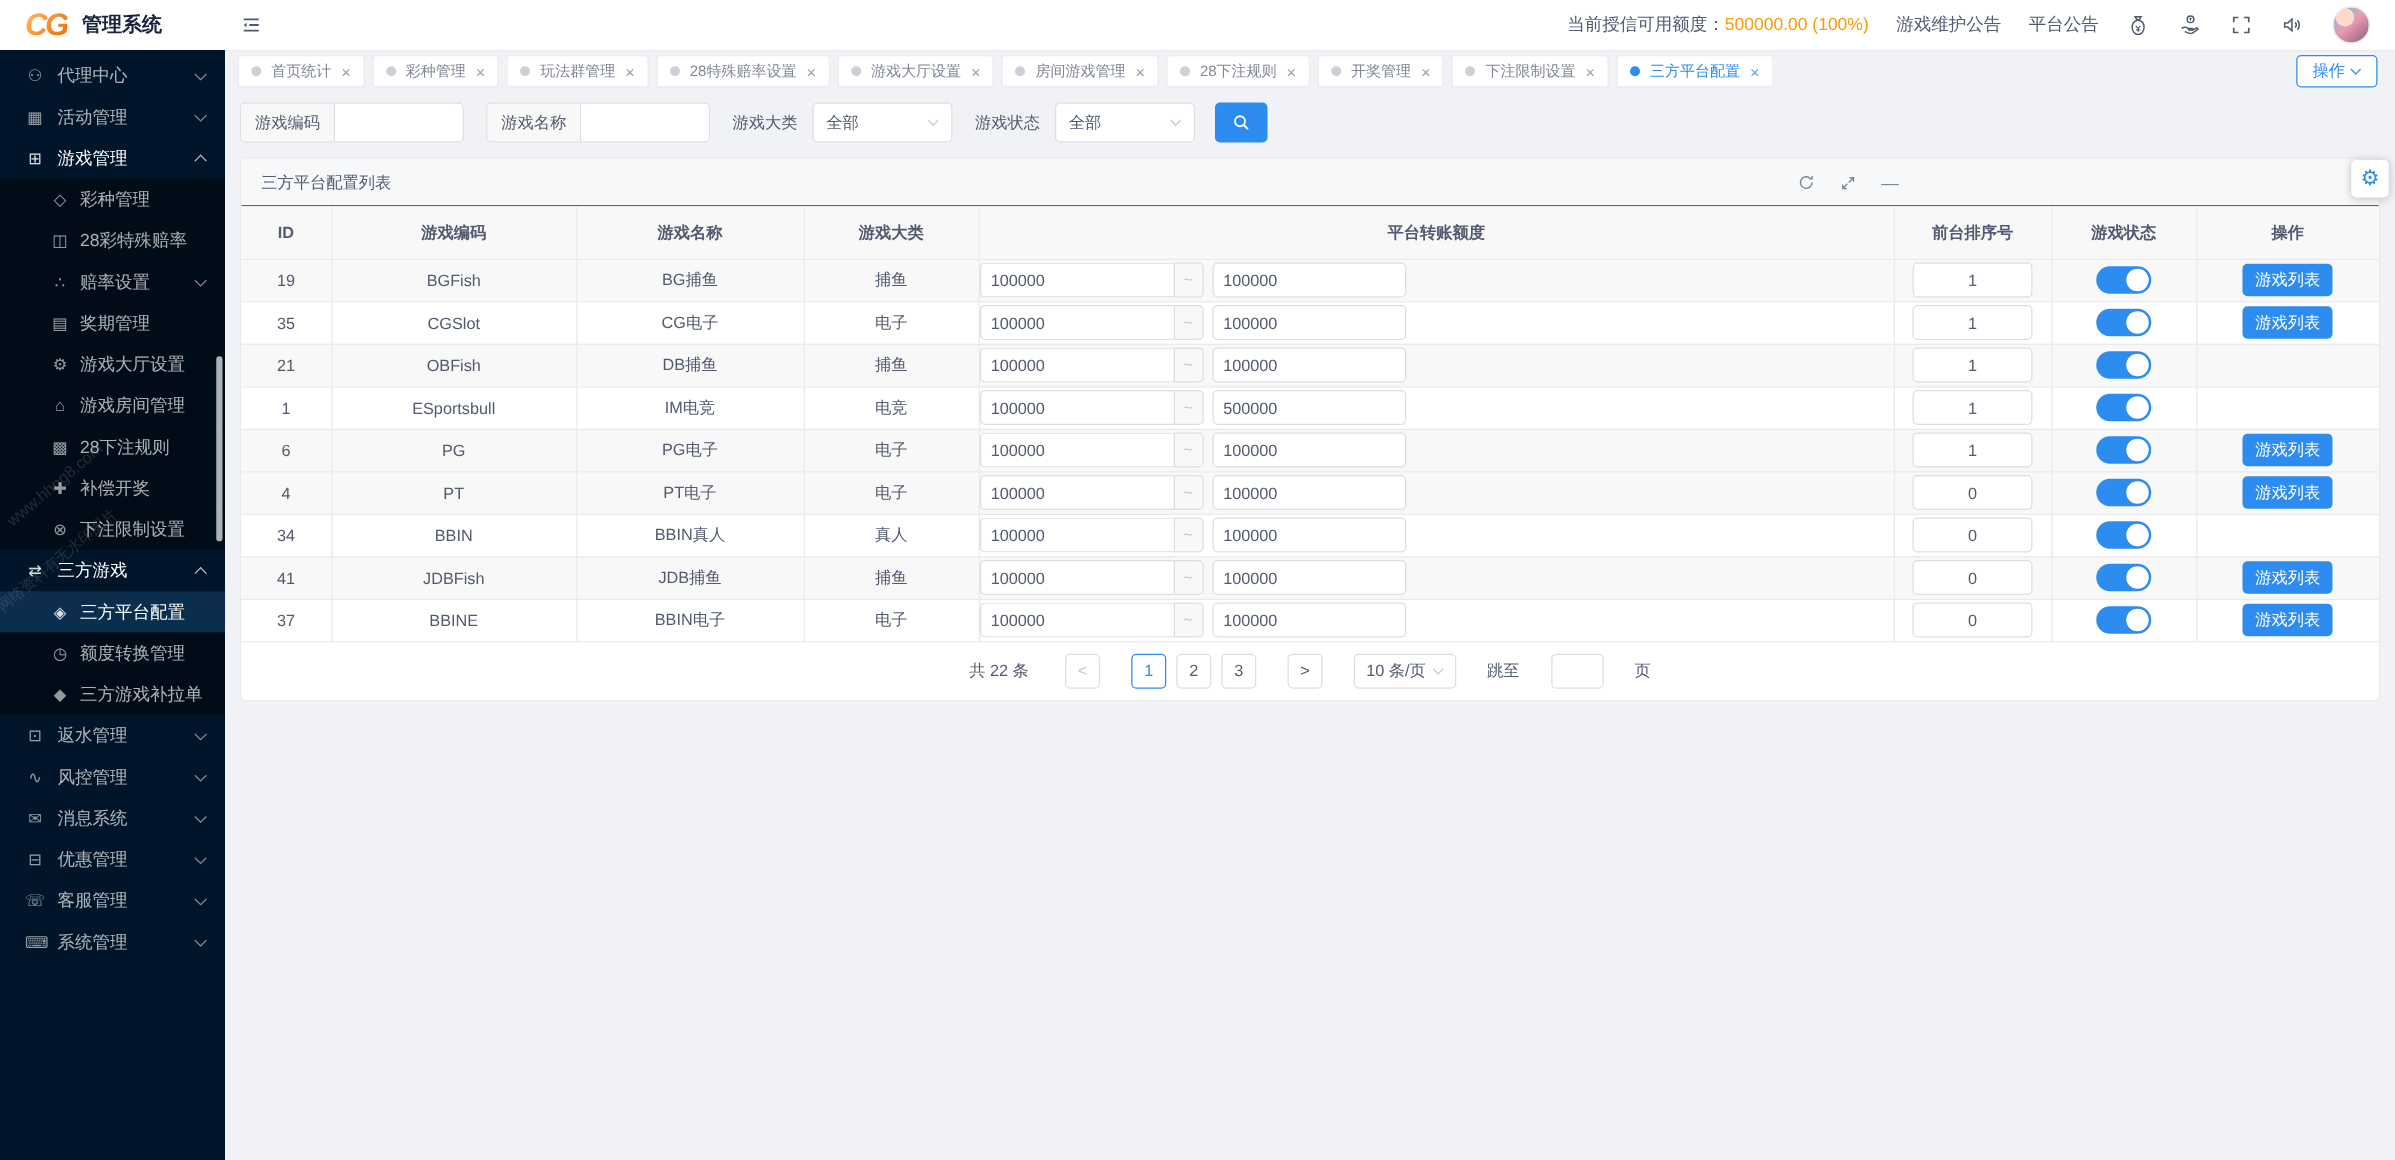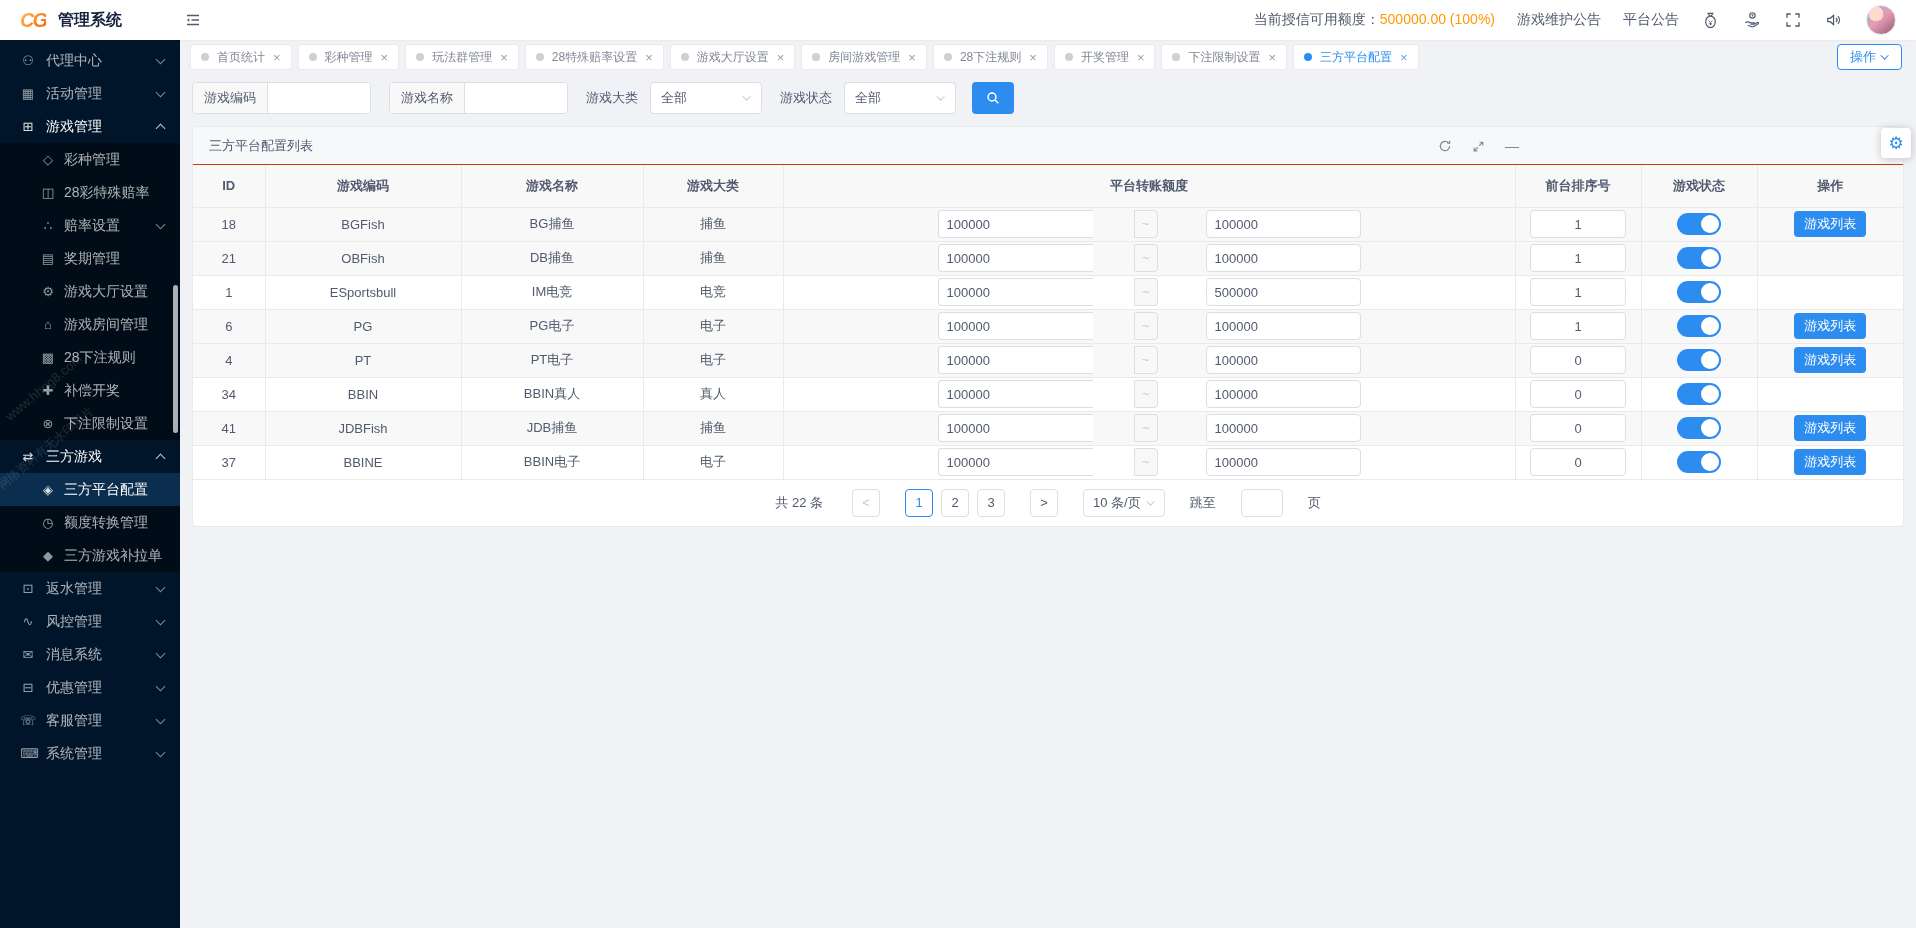--- a/index.html
+++ b/index.html
@@ -9,21 +9,21 @@
     font-family:"Liberation Sans","DejaVu Sans",sans-serif;
     background:#f0f2f5; color:#515a6e; font-size:13px;
   }
   
   .topbar {
     position:absolute; top:0; left:0; width:1916px; height:40px; background:#fff;
     display:flex; align-items:center; padding:0 20px; z-index:30;
     box-shadow:0 1px 2px rgba(0,0,0,.04);
   }
   .logo {
-    font-size:20px; font-weight:800; font-style:italic; letter-spacing:-2px;
+    font-size:25px; font-weight:800; font-style:italic; letter-spacing:-2px;
     background:linear-gradient(130deg,#ffb65c 10%,#f56a00 90%);
     -webkit-background-clip:text; background-clip:text; color:transparent;
   }
   .app-title { margin-left:12px; font-size:16px; font-weight:700; color:#17233d; }
   .collapse-btn { margin-left:62px; display:flex; align-items:center; cursor:pointer; }
   .header-right { margin-left:auto; display:flex; align-items:center; gap:22px; font-size:14px; color:#515a6e; }
   .credit-value { color:#ff9900; }
   .hlink { cursor:pointer;text-align:center; }
   .hicon { display:flex; align-items:center; cursor:pointer; }
   .avatar {
@@ -118,21 +118,21 @@
   th {
     height:42px; background:#f8f8f9; font-weight:bold; font-size:13px; color:#515a6e;
     border-right:1px solid #e8eaec; border-bottom:1px solid #e8eaec; text-align:center;
   }
   td {
     height:34px; text-align:center; font-size:13px; color:#515a6e; padding:0;
     border-right:1px solid #e8eaec; border-bottom:1px solid #e8eaec; background:#fff;
   }
   th:last-child, td:last-child { border-right:none; }
   tr.stripe td { background:#f8f8f9; }
-  .quota-wrap { display:flex; align-items:center; justify-content:center;gap:41px; }
+  .quota-wrap { display:flex; align-items:center; justify-content:flex-start; }
   .q-input {
     width:155px; height:28px; border:1px solid #dcdee2; padding:0 8px; font-size:13px;
     color:#515a6e; font-family:inherit; background:#fff; outline:none;
   }
   .q-min { border-radius:4px 0 0 4px; border-right:none; }
   .q-sep {
     width:24px; height:28px; background:#f8f8f9; border:1px solid #dcdee2;
     border-radius:0 4px 4px 0; color:#c5c8ce; line-height:26px; text-align:center; margin-right:7px;
   }
   .q-max { border-radius:4px; }
@@ -456,24 +456,40 @@
             <th>游戏名称</th>
             <th>游戏大类</th>
             <th>平台转账额度</th>
             <th>前台排序号</th>
             <th>游戏状态</th>
             <th>操作</th>
           </tr>
         </thead>
       <tbody>
           <tr class="stripe">
-            <td>18</td>
+            <td>19</td>
             <td>BGFish</td>
             <td>BG捕鱼</td>
             <td>捕鱼</td>
+            <td>
+              <div class="quota-wrap">
+                <input class="q-input q-min" value="100000" style="">
+                <span class="q-sep">~</span>
+                <input class="q-input q-max" value="100000" style="">
+              </div>
+            </td>
+            <td><input class="sort-input" value="1" style=""></td>
+            <td><div class="toggle"><span class="knob"></span></div></td>
+            <td><button class="row-btn">游戏列表</button></td>
+          </tr>
+          <tr>
+            <td>35</td>
+            <td>CGSlot</td>
+            <td>CG电子</td>
+            <td>电子</td>
             <td>
               <div class="quota-wrap">
                 <input class="q-input q-min" value="100000" style="">
                 <span class="q-sep">~</span>
                 <input class="q-input q-max" value="100000" style="">
               </div>
             </td>
             <td><input class="sort-input" value="1" style=""></td>
             <td><div class="toggle"><span class="knob"></span></div></td>
             <td><button class="row-btn">游戏列表</button></td>

